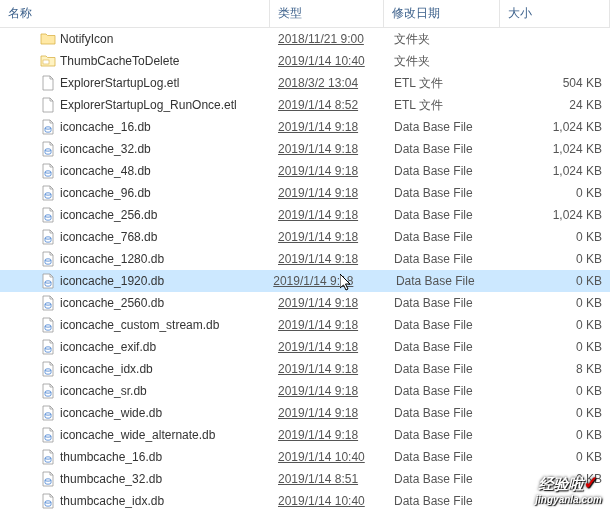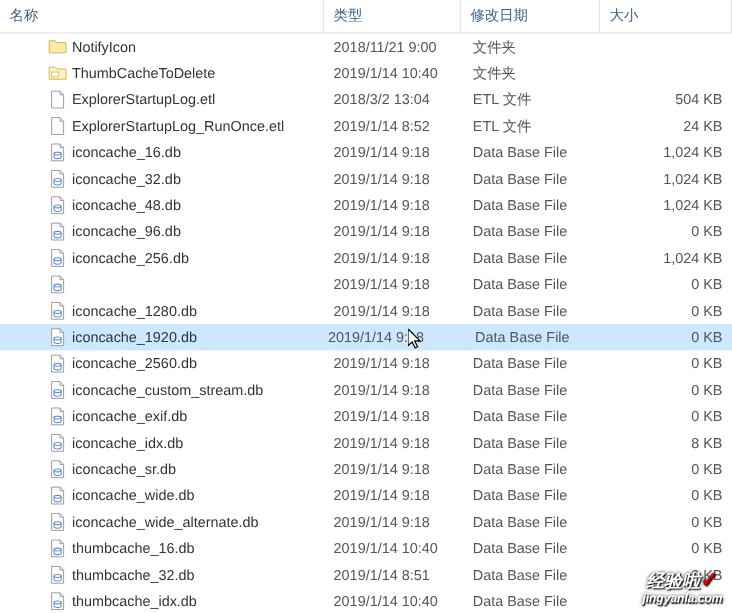--- a/index.html
+++ b/index.html
@@ -50,21 +50,21 @@
       padding: 0 8px;
       white-space: nowrap;
       overflow: hidden;
       text-overflow: ellipsis;
       color: #333;
       display: flex;
       align-items: center;
       height: 100%;
     }
     .cell-name { width: 270px; gap: 4px; padding-left: 40px; }
-    .cell-date { width: 116px; color: #555; }
+    .cell-date { width: 116px; color: #555; text-decoration: underline; }
     .cell-type { width: 114px; color: #555; }
     .cell-size { width: 110px; justify-content: flex-end; color: #555; }
     .icon {
       width: 16px;
       height: 16px;
       flex-shrink: 0;
       display: inline-flex;
       align-items: center;
       justify-content: center;
     }
@@ -248,20 +248,21 @@
     <div class="row">
       <div class="cell cell-name">
         <span class="icon">
           <svg width="16" height="16" viewBox="0 0 16 16">
             <path d="M3 1 L10 1 L13 4 L13 15 L3 15 Z" fill="#ffffff" stroke="#999" stroke-width="0.8"></path>
             <path d="M10 1 L10 4 L13 4" fill="none" stroke="#999" stroke-width="0.8"></path>
             <ellipse cx="8" cy="9" rx="3" ry="1.2" fill="none" stroke="#5a8fd6" stroke-width="0.9"></ellipse>
             <path d="M5 9 L5 12 A3 1.2 0 0 0 11 12 L11 9" fill="none" stroke="#5a8fd6" stroke-width="0.9"></path>
           </svg>
         </span>
+        <span>iconcache_768.db</span>
       </div>
       <div class="cell cell-date">2019/1/14 9:18</div>
       <div class="cell cell-type">Data Base File</div>
       <div class="cell cell-size">0 KB</div>
     </div>
     <div class="row">
       <div class="cell cell-name">
         <span class="icon">
           <svg width="16" height="16" viewBox="0 0 16 16">
             <path d="M3 1 L10 1 L13 4 L13 15 L3 15 Z" fill="#ffffff" stroke="#999" stroke-width="0.8"></path>

